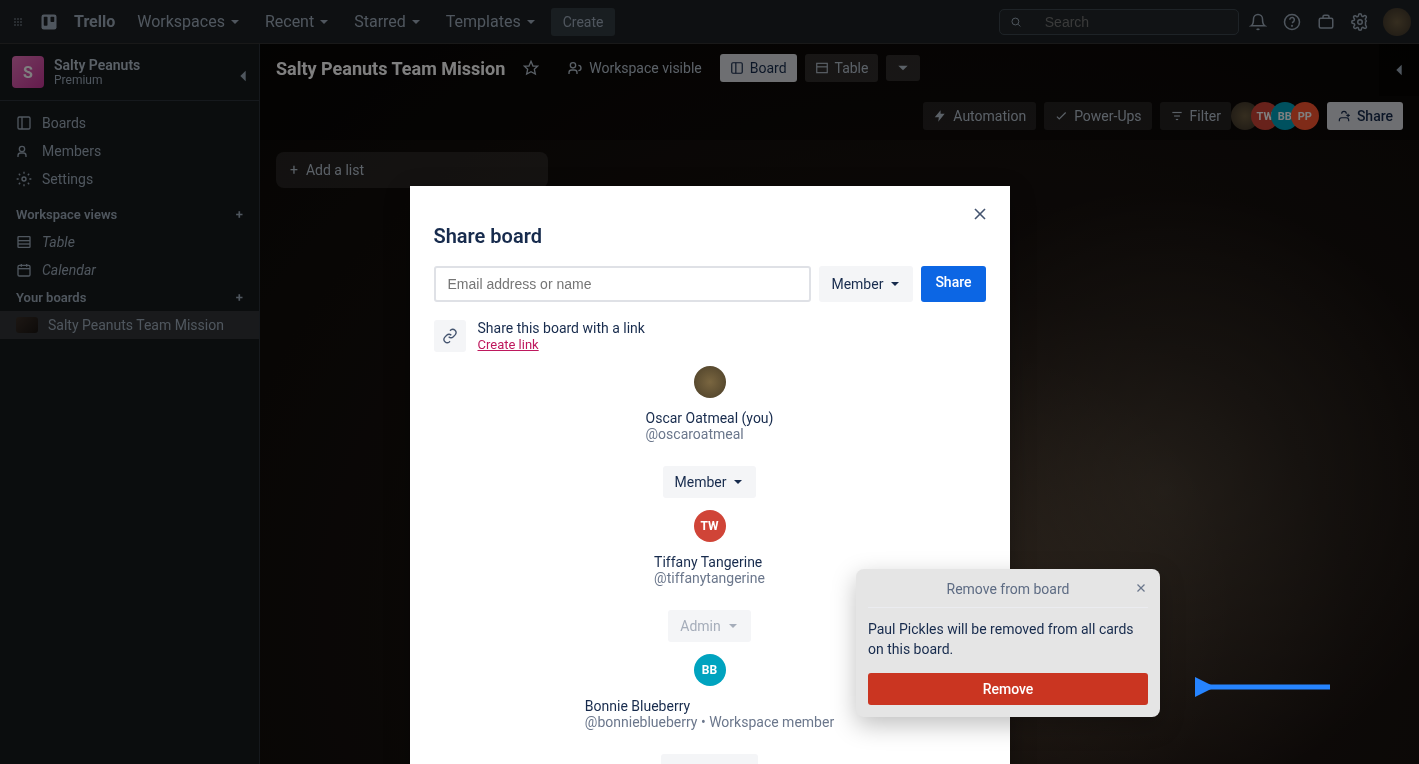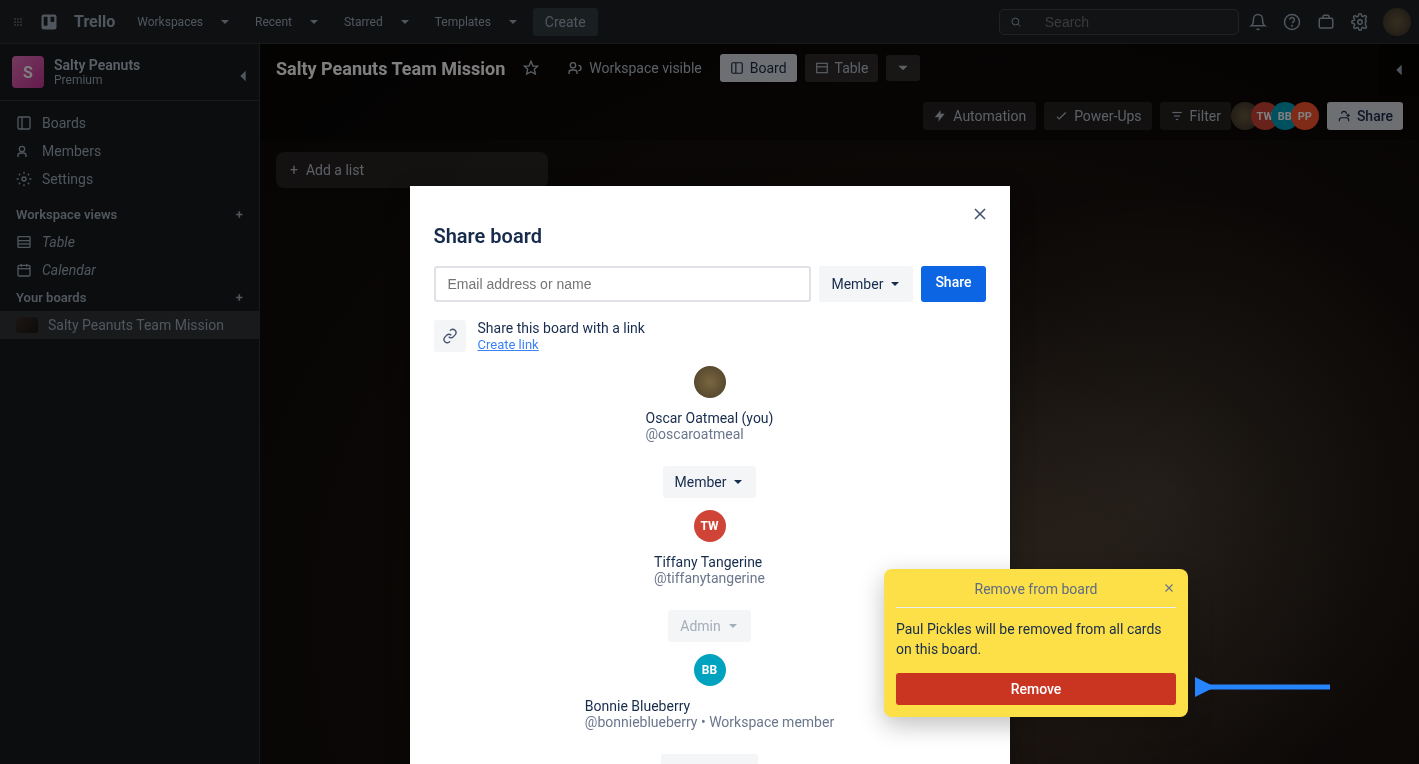--- a/index.html
+++ b/index.html
@@ -17,21 +17,21 @@
     height: 44px;
     background: #1d2125;
     display: flex;
     align-items: center;
     padding: 0 8px;
     gap: 4px;
     border-bottom: 1px solid #333;
   }
   .topnav .apps-icon { width: 20px; height: 20px; display: flex; align-items: center; justify-content: center; color: #9fadbc; padding: 6px; cursor: pointer; }
   .topnav .logo { display: flex; align-items: center; gap: 16px; color: #9fadbc; font-weight: 700; font-size: 16px; padding: 0 8px; }
-  .topnav .nav-item { display:flex; align-items:center; gap:16px; color:#9fadbc; padding:6px 10px; border-radius:3px; cursor:pointer; font-size:12px;}
+  .topnav .nav-item { display:flex; align-items:center; gap:4px; color:#9fadbc; padding:6px 10px; border-radius:3px; cursor:pointer; font-size:16px;}
   .topnav .create-btn { background:#333c43; color:#9fadbc; padding:6px 12px; border-radius:3px; cursor:pointer; font-size:14px;}
   .topnav .spacer { flex: 1; }
   .topnav .search { display:flex; align-items:center; gap:23px; background:#22272b; border:1px solid #3d474f; border-radius:5px; padding:4px 10px; width:240px; color:#9fadbc;}
   .topnav .search input { background:transparent; border:none; outline:none; color:#9fadbc; font-size:14px; width:100%;}
   .topnav .right-icon { color:#9fadbc; padding:6px; cursor:pointer; }
   .topnav .avatar-top { width:28px; height:28px; border-radius:50%; background:radial-gradient(circle,#6b5b3f,#3a3228); margin-left:4px; cursor:pointer;}
   
   .layout { display:flex; height:calc(100% - 44px); }
   .sidebar {
     width: 260px;
@@ -91,34 +91,34 @@
   .modal h2 { font-size:20px; font-weight:600; color:#172b4d;}
   .modal .close-x { position:absolute; top:18px; right:20px; color:#44546f; cursor:pointer;}
   .invite-row { display:flex; gap:8px; margin-top:18px;}
   .invite-row input { flex:1; border:2px solid #dfe1e6; border-radius:3px; padding:8px 12px; font-size:14px; color:#172b4d;}
   .role-select, .role-pill { display:flex; gap:6px; align-items:center; background:#f4f5f7; border-radius:3px; padding:8px 12px; font-size:14px; color:#172b4d; cursor:pointer;}
   .role-pill.disabled { color:#a5adba; cursor:default;}
   .share-action { background:#0c66e4; color:#fff; padding:8px 14px; border-radius:3px; font-size:14px; font-weight:500; cursor:pointer;}
   .link-row { display:flex; gap:12px; align-items:center; margin-top:18px;}
   .link-icon { width:32px; height:32px; border-radius:3px; background:#f4f5f7; display:flex; align-items:center; justify-content:center; color:#44546f;}
   .link-texts { font-size:14px; color:#172b4d;}
-  .link-texts a { color:#3b82f6; font-size:13px; text-decoration:underline; cursor:pointer;margin-top:48px;}
+  .link-texts a { color:#be185d; font-size:13px; text-decoration:underline; cursor:pointer;margin-top:48px;}
   .members { margin-top:14px; display:flex; flex-direction:column; gap:12px;}
   .mrow { display:flex; align-items:center; gap:12px;flex-direction:column;}
   .mrow .avatar { width:32px; height:32px; border-radius:50%; display:flex; align-items:center; justify-content:center; color:#fff; font-size:12px; font-weight:700;}
   .mrow .avatar.oscar{ background:radial-gradient(circle,#7a6640,#4a3e28);}
   .mrow .avatar.tw{ background:#d04437;}
   .mrow .avatar.bb{ background:#00a3bf;}
   .mrow .avatar.pp{ background:#ff5630;}
   .mrow .line1{ font-size:14px; color:#172b4d;}
   .mrow .line2{ font-size:14px; color:#6b778c;}
   .mrow .grow{ flex:1;}
   
   .popover {
-    position:absolute; left:884px; top:569px; width:304px; background:#fde047; border-radius:8px;
+    position:absolute; left:856px; top:569px; width:304px; background:#e5e5e5; border-radius:8px;
     box-shadow:0 8px 24px rgba(0,0,0,0.25); padding:12px; color:#44546f;
   }
   .popover .pop-title { text-align:center; font-size:14px; color:#5e6c84; padding-bottom:10px; border-bottom:1px solid #ebecf0; margin-bottom:12px; position:relative;}
   .popover .pop-close { position:absolute; right:0; top:0; color:#6b778c; cursor:pointer;}
   .popover .pop-text { font-size:14px; color:#172b4d; margin-bottom:14px; line-height:1.4;}
   .popover .pop-btn { background:#ca3521; color:#fff; border-radius:3px; text-align:center; padding:8px; font-size:14px; font-weight:500; cursor:pointer;}
   
   .arrow { position:absolute; left:1195px; top:673px; pointer-events:none;}
   
   .rightpanel { position:absolute; right:0; top:44px; width:40px; height:52px; background: rgba(0,0,0,0.45); display:flex; align-items:center; justify-content:center; color:#9fadbc;}

